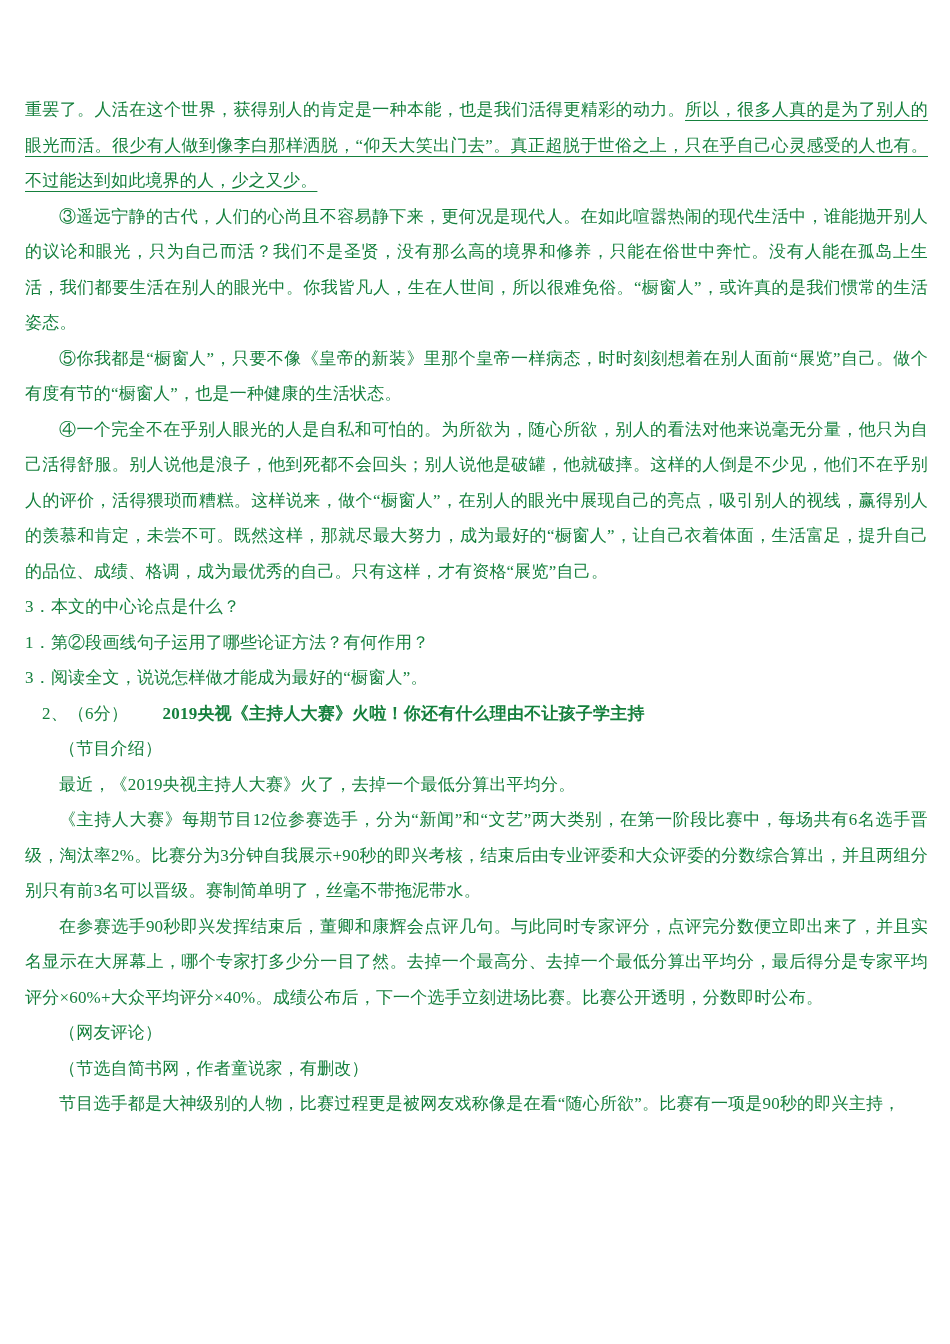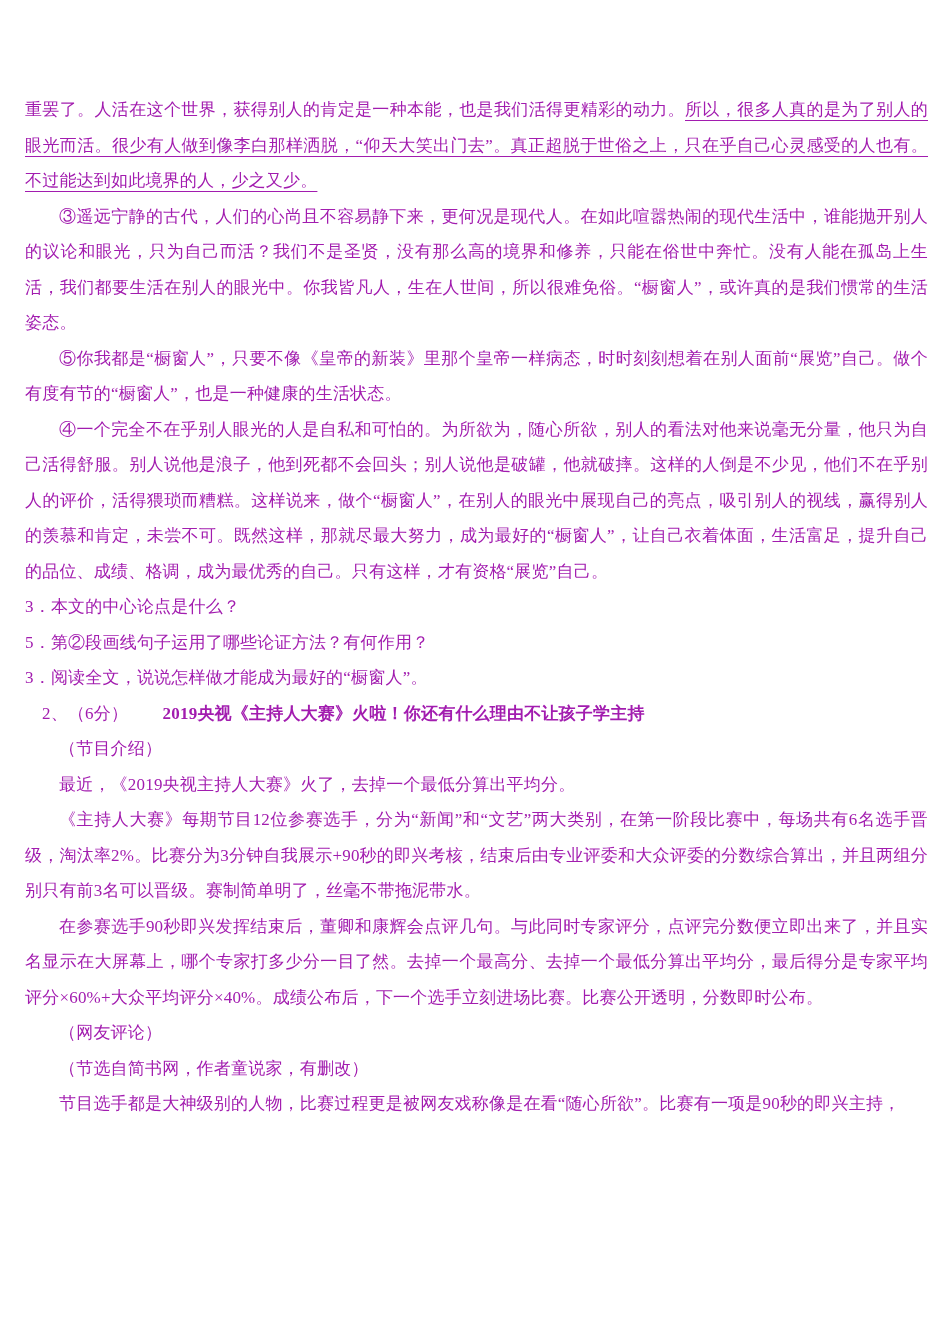--- a/index.html
+++ b/index.html
@@ -34,27 +34,27 @@
   .u {
     text-decoration: underline;
     text-underline-offset: 5px;
     text-decoration-thickness: 1px;
   }
   .b { font-weight: bold; }
 </style>
 </head>
 <body>
 
-<div class="doc-page" style="background: rgb(255, 255, 255); color: #a21caf;">
+<div class="doc-page" style="background: rgb(255, 255, 255); color: #15803d;">
     <p class="para"><span>重罢了。人活在这个世界，获得别人的肯定是一种本能，也是我们活得更精彩的动力。</span><span class="u">所以，很多人真的是为了别人的眼光而活。很少有人做到像李白那样洒脱，“仰天大笑出门去”。真正超脱于世俗之上，只在乎自己心灵感受的人也有。不过能达到如此境界的人，少之又少。</span></p>
     <p class="para indent-2"><span>③遥远宁静的古代，人们的心尚且不容易静下来，更何况是现代人。在如此喧嚣热闹的现代生活中，谁能抛开别人的议论和眼光，只为自己而活？我们不是圣贤，没有那么高的境界和修养，只能在俗世中奔忙。没有人能在孤岛上生活，我们都要生活在别人的眼光中。你我皆凡人，生在人世间，所以很难免俗。“橱窗人”，或许真的是我们惯常的生活姿态。</span></p>
     <p class="para indent-2"><span>⑤你我都是“橱窗人”，只要不像《皇帝的新装》里那个皇帝一样病态，时时刻刻想着在别人面前“展览”自己。做个有度有节的“橱窗人”，也是一种健康的生活状态。</span></p>
     <p class="para indent-2"><span>④一个完全不在乎别人眼光的人是自私和可怕的。为所欲为，随心所欲，别人的看法对他来说毫无分量，他只为自己活得舒服。别人说他是浪子，他到死都不会回头；别人说他是破罐，他就破摔。这样的人倒是不少见，他们不在乎别人的评价，活得猥琐而糟糕。这样说来，做个“橱窗人”，在别人的眼光中展现自己的亮点，吸引别人的视线，赢得别人的羡慕和肯定，未尝不可。既然这样，那就尽最大努力，成为最好的“橱窗人”，让自己衣着体面，生活富足，提升自己的品位、成绩、格调，成为最优秀的自己。只有这样，才有资格“展览”自己。</span></p>
     <p class="para"><span>3．本文的中心论点是什么？</span></p>
-    <p class="para"><span>5．第②段画线句子运用了哪些论证方法？有何作用？</span></p>
+    <p class="para"><span>1．第②段画线句子运用了哪些论证方法？有何作用？</span></p>
     <p class="para"><span>3．阅读全文，说说怎样做才能成为最好的“橱窗人”。</span></p>
     <p class="para indent-1"><span>2、（6分）　　</span><span class="b">2019央视《主持人大赛》火啦！你还有什么理由不让孩子学主持</span></p>
     <p class="para indent-2"><span>（节目介绍）</span></p>
     <p class="para indent-2"><span>最近，《2019央视主持人大赛》火了，去掉一个最低分算出平均分。</span></p>
     <p class="para indent-2"><span>《主持人大赛》每期节目12位参赛选手，分为“新闻”和“文艺”两大类别，在第一阶段比赛中，每场共有6名选手晋级，淘汰率2%。比赛分为3分钟自我展示+90秒的即兴考核，结束后由专业评委和大众评委的分数综合算出，并且两组分别只有前3名可以晋级。赛制简单明了，丝毫不带拖泥带水。</span></p>
     <p class="para indent-2"><span>在参赛选手90秒即兴发挥结束后，董卿和康辉会点评几句。与此同时专家评分，点评完分数便立即出来了，并且实名显示在大屏幕上，哪个专家打多少分一目了然。去掉一个最高分、去掉一个最低分算出平均分，最后得分是专家平均评分×60%+大众平均评分×40%。成绩公布后，下一个选手立刻进场比赛。比赛公开透明，分数即时公布。</span></p>
     <p class="para indent-2"><span>（网友评论）</span></p>
     <p class="para indent-2"><span>（节选自简书网，作者童说家，有删改）</span></p>
     <p class="para indent-2"><span>节目选手都是大神级别的人物，比赛过程更是被网友戏称像是在看“随心所欲”。比赛有一项是90秒的即兴主持，</span></p>
   </div>

